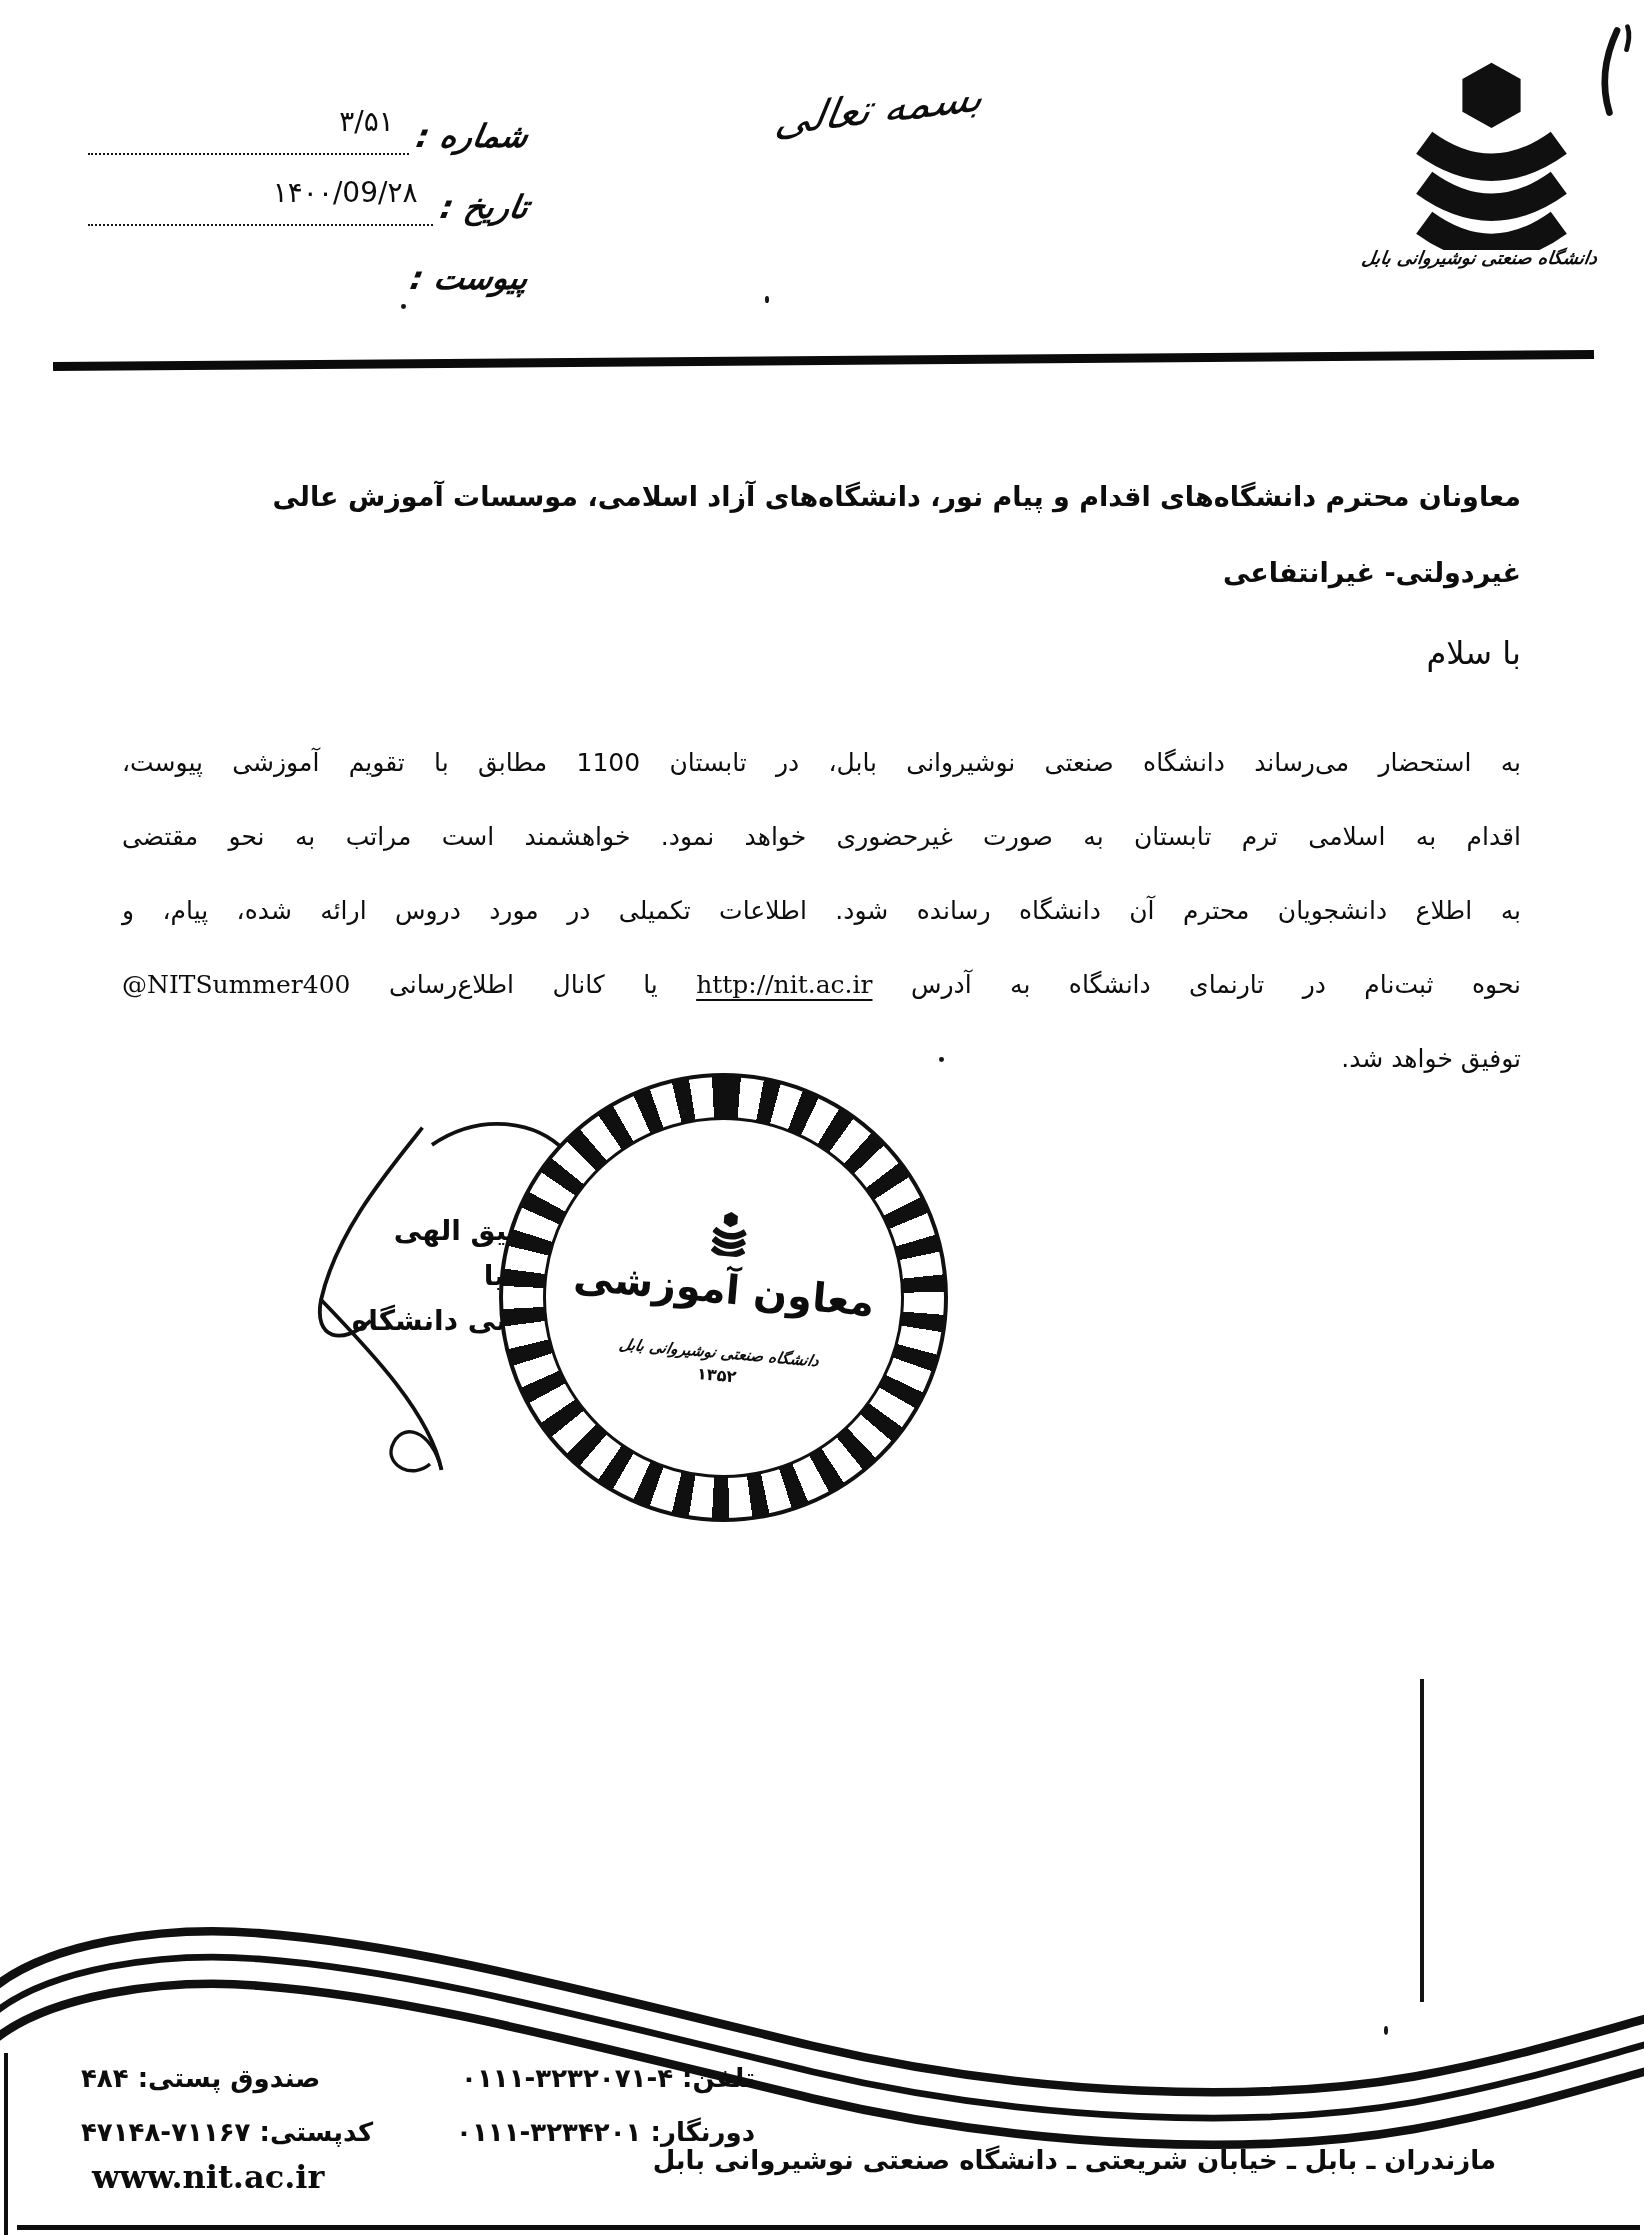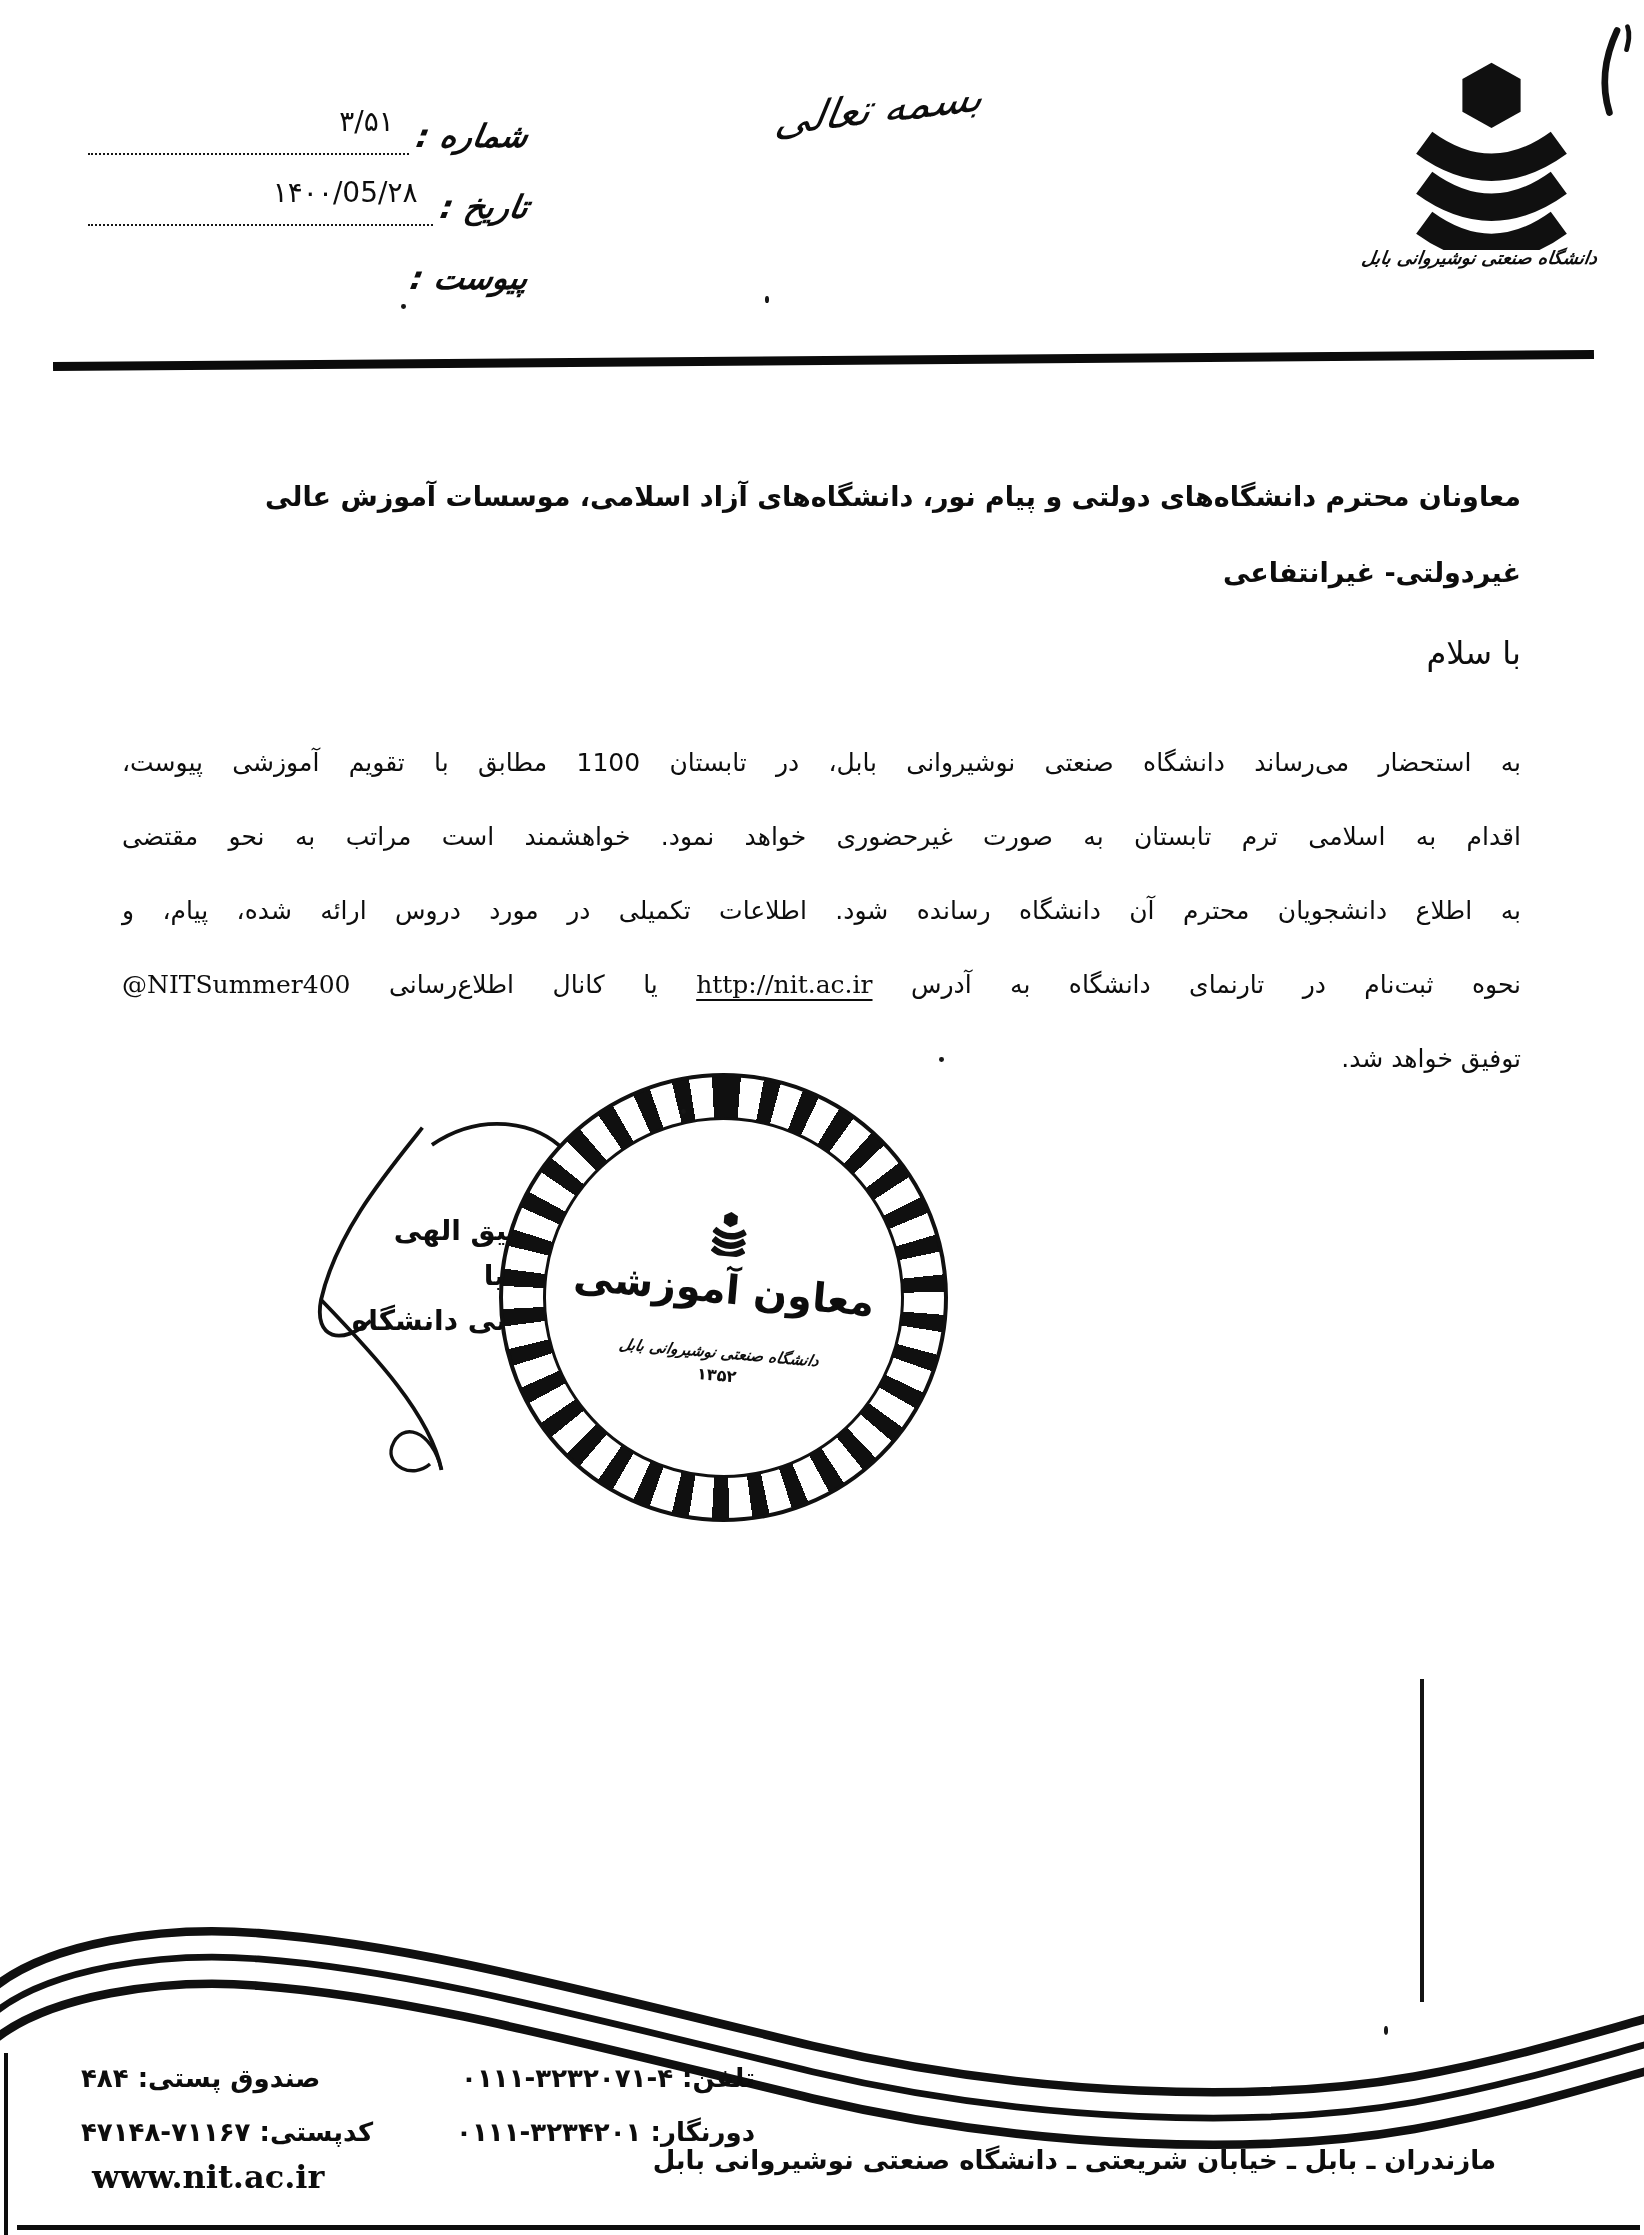--- a/index.html
+++ b/index.html
@@ -122,33 +122,33 @@
 <div class="abs meta-block">
   <div class="meta-row">
     <span class="meta-label">شماره :</span>
     <span class="meta-line">
         <span class="meta-value">۳/۵۱</span>
       </span>
   </div>
   <div class="meta-row">
     <span class="meta-label">تاریخ :</span>
     <span class="meta-line">
-        <span class="meta-value">۱۴۰۰/05/۲۸</span>
+        <span class="meta-value">۱۴۰۰/09/۲۸</span>
       </span>
   </div>
   <div class="meta-row">
     <span class="meta-label">پیوست :</span>
   </div>
 </div>
 
 <div class="abs divider"></div>
 
 <div class="abs letter-body">
   <div class="addressee">
-    <div>معاونان محترم دانشگاه‌های دولتی و پیام نور، دانشگاه‌های آزاد اسلامی، موسسات آموزش عالی</div>
+    <div>معاونان محترم دانشگاه‌های اقدام و پیام نور، دانشگاه‌های آزاد اسلامی، موسسات آموزش عالی</div>
     <div>غیردولتی- غیرانتفاعی</div>
   </div>
   <div class="salutation">با سلام</div>
   <div class="paragraph">
     <div class="pline">به استحضار می‌رساند دانشگاه صنعتی نوشیروانی بابل، در تابستان 1100 مطابق با تقویم آموزشی پیوست،</div>
     <div class="pline">اقدام به اسلامی ترم تابستان به صورت غیرحضوری خواهد نمود. خواهشمند است مراتب به نحو مقتضی</div>
     <div class="pline">به اطلاع دانشجویان محترم آن دانشگاه رسانده شود. اطلاعات تکمیلی در مورد دروس ارائه شده، پیام، و</div>
     <div class="pline">
       <span>نحوه ثبت‌نام در تارنمای دانشگاه به آدرس</span>
       <span class="latin url">http://nit.ac.ir</span>

